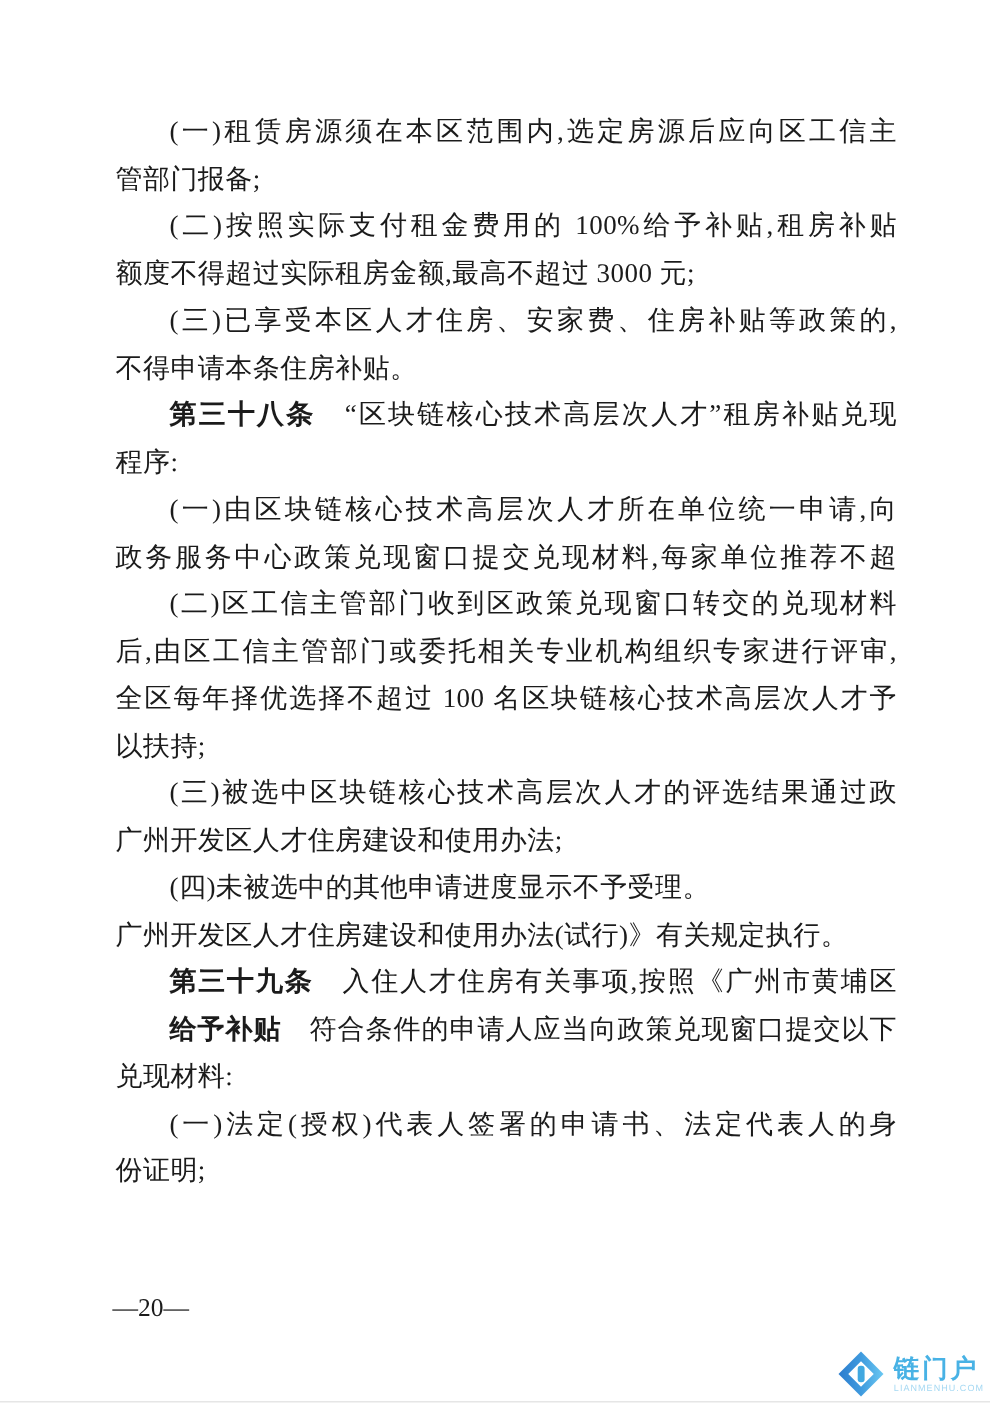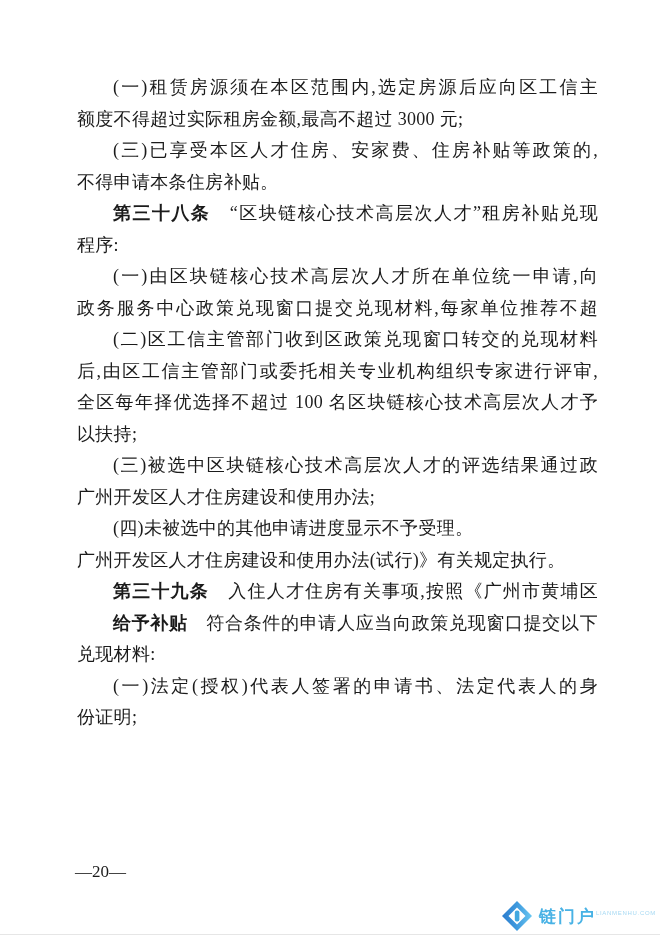--- a/index.html
+++ b/index.html
@@ -42,21 +42,21 @@
   .watermark {
     position: absolute;
     right: 4px; bottom: 4px;
     display: flex;
     align-items: center;
     gap: 5px;
   }
   .wm-icon { display: block; width: 34px; height: 34px; }
   .wm-textcol {
     display: flex;
-    flex-direction: row;
+    flex-direction: column;
     align-items: flex-start;
     line-height: 1;
   }
   .wm-name {
     font-family: "Liberation Sans", "DejaVu Sans", sans-serif;
     font-weight: bold;
     font-size: 17px;
     letter-spacing: 2px;
     color: #48b2e5;
   }
@@ -68,20 +68,22 @@
     margin-top: 2px;
   }
 </style>
 </head>
 <body>
 
 <div class="page">
 
   <div class="doc-body" id="doc-lines">
       <div class="line indent fill"><span>(一)租赁房源须在本区范围内,选定房源后应向区工信主</span></div>
+      <div class="line"><span>管部门报备;</span></div>
+      <div class="line indent fill"><span>(二)按照实际支付租金费用的 100%给予补贴,租房补贴</span></div>
       <div class="line"><span>额度不得超过实际租房金额,最高不超过 3000 元;</span></div>
       <div class="line indent fill"><span>(三)已享受本区人才住房、安家费、住房补贴等政策的,</span></div>
       <div class="line"><span>不得申请本条住房补贴。</span></div>
       <div class="line indent fill"><span class="bold">第三十八条</span><span>　“区块链核心技术高层次人才”租房补贴兑现</span></div>
       <div class="line"><span>程序:</span></div>
       <div class="line indent fill"><span>(一)由区块链核心技术高层次人才所在单位统一申请,向</span></div>
       <div class="line fill"><span>政务服务中心政策兑现窗口提交兑现材料,每家单位推荐不超</span></div>
       <div class="line indent fill"><span>(二)区工信主管部门收到区政策兑现窗口转交的兑现材料</span></div>
       <div class="line fill"><span>后,由区工信主管部门或委托相关专业机构组织专家进行评审,</span></div>
       <div class="line fill"><span>全区每年择优选择不超过 100 名区块链核心技术高层次人才予</span></div>

